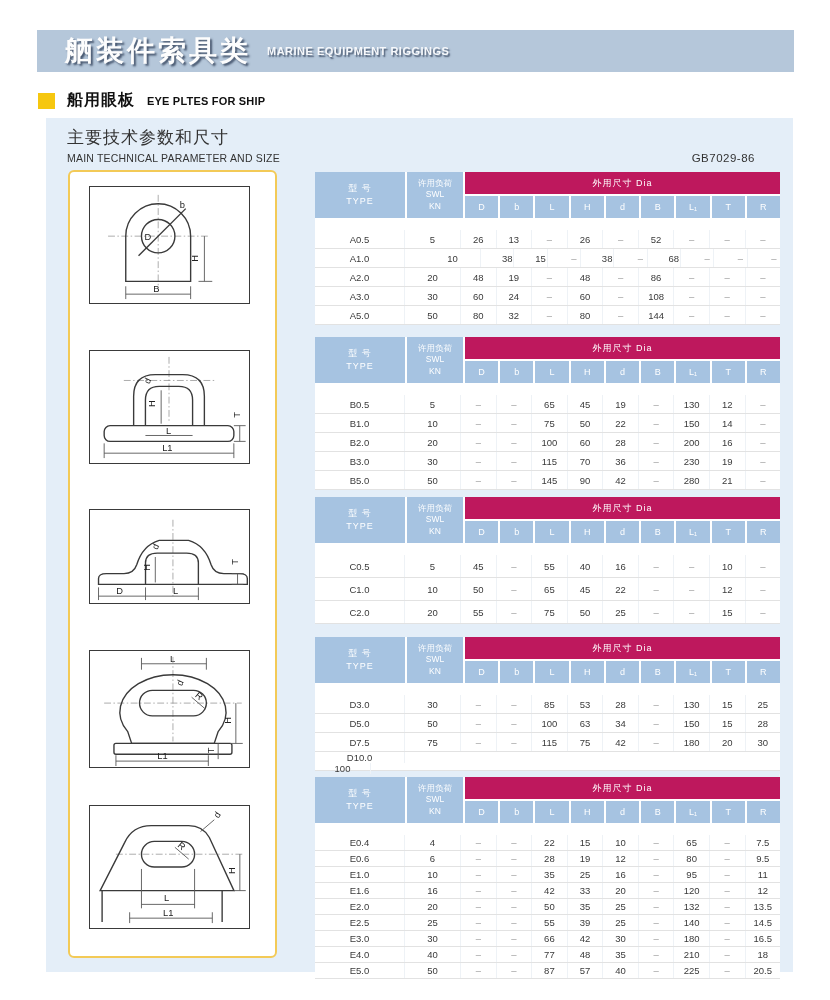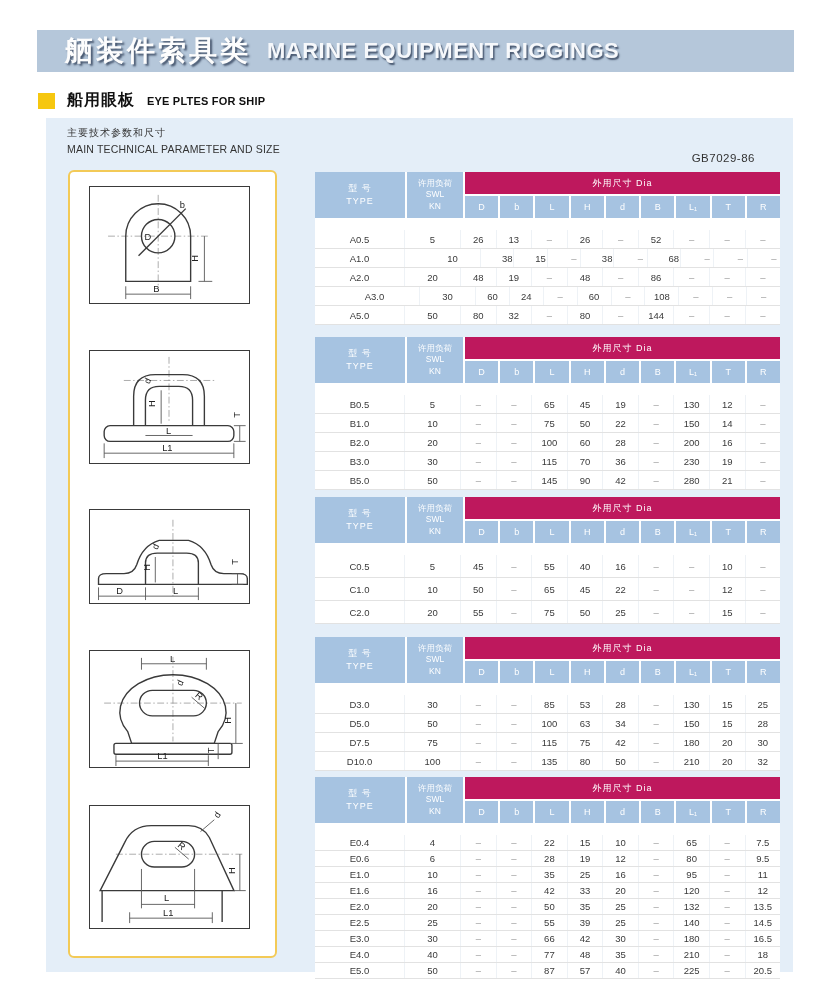--- a/index.html
+++ b/index.html
@@ -11,32 +11,32 @@
   .band{
     position:absolute;left:37px;top:30px;right:36px;height:42px;
     background:#b5c7da;display:flex;align-items:center;gap:16px;
     padding-left:28px;box-sizing:border-box;
   }
   .band-zh{
     font-size:28px;font-weight:bold;color:#fdfdfd;letter-spacing:3px;
     text-shadow:2px 2px 2px rgba(45,60,85,.8);
   }
   .band-en{
-    font-size:22px;font-weight:bold;color:#f6f8fb;letter-spacing:.5px;
+    font-size:11px;font-weight:bold;color:#f6f8fb;letter-spacing:.5px;
     text-shadow:1.5px 1.5px 1.5px rgba(45,60,85,.8);
   }
   
   .section{position:absolute;left:38px;top:90px;display:flex;align-items:center;gap:12px;}
   .ysq{width:17px;height:16px;background:#f6c70f;}
   .sec-zh{font-size:16px;font-weight:bold;color:#101010;letter-spacing:1px;}
   .sec-en{font-size:11px;font-weight:bold;color:#101010;letter-spacing:.2px;}
   
   .panel{position:absolute;left:46px;top:118px;width:747px;height:854px;background:#e4eef8;}
   .subtitle{position:absolute;left:21px;top:8px;color:#333;}
-  .subtitle .zh{font-size:10px;letter-spacing:1px;margin-bottom:3px;}
+  .subtitle .zh{font-size:17px;letter-spacing:1px;margin-bottom:3px;}
   .subtitle .en{font-size:10.5px;letter-spacing:.2px;}
   .gb{position:absolute;right:38px;top:34px;font-size:11.5px;color:#333;letter-spacing:.5px;}
   
   .drawwrap{
     position:absolute;left:22px;top:52px;width:209px;height:788px;
     background:#fff;border:2px solid #f3ca57;border-radius:6px;box-sizing:border-box;
   }
   .dbox{position:absolute;left:19px;width:161px;background:#fff;border:1.5px solid #3a3a3a;box-sizing:border-box;}
   .dbox svg{display:block;width:100%;height:100%;}
   .ol{fill:none;stroke:#3a3a3a;stroke-width:1.4;}
@@ -264,21 +264,21 @@
           <div class="td dimv">48</div>
           <div class="td dimv">19</div>
           <div class="td dimv dash">–</div>
           <div class="td dimv">48</div>
           <div class="td dimv dash">–</div>
           <div class="td dimv">86</div>
           <div class="td dimv dash">–</div>
           <div class="td dimv dash">–</div>
           <div class="td dimv dash">–</div>
         </div>
-        <div class="trow" style="height: 18px; padding-left: 15px;">
+        <div class="trow" style="height: 18px;">
           <div class="td type">A3.0</div>
           <div class="td swl">30</div>
           <div class="td dimv">60</div>
           <div class="td dimv">24</div>
           <div class="td dimv dash">–</div>
           <div class="td dimv">60</div>
           <div class="td dimv dash">–</div>
           <div class="td dimv">108</div>
           <div class="td dimv dash">–</div>
           <div class="td dimv dash">–</div>
@@ -514,21 +514,21 @@
           <div class="td dimv dash">–</div>
           <div class="td dimv dash">–</div>
           <div class="td dimv">115</div>
           <div class="td dimv">75</div>
           <div class="td dimv">42</div>
           <div class="td dimv dash">–</div>
           <div class="td dimv">180</div>
           <div class="td dimv">20</div>
           <div class="td dimv">30</div>
         </div>
-        <div class="trow" style="height: 18px;">
+        <div class="trow" style="height: 18px; flex-direction: column;">
           <div class="td type">D10.0</div>
           <div class="td swl">100</div>
           <div class="td dimv dash">–</div>
           <div class="td dimv dash">–</div>
           <div class="td dimv">135</div>
           <div class="td dimv">80</div>
           <div class="td dimv">50</div>
           <div class="td dimv dash">–</div>
           <div class="td dimv">210</div>
           <div class="td dimv">20</div>

